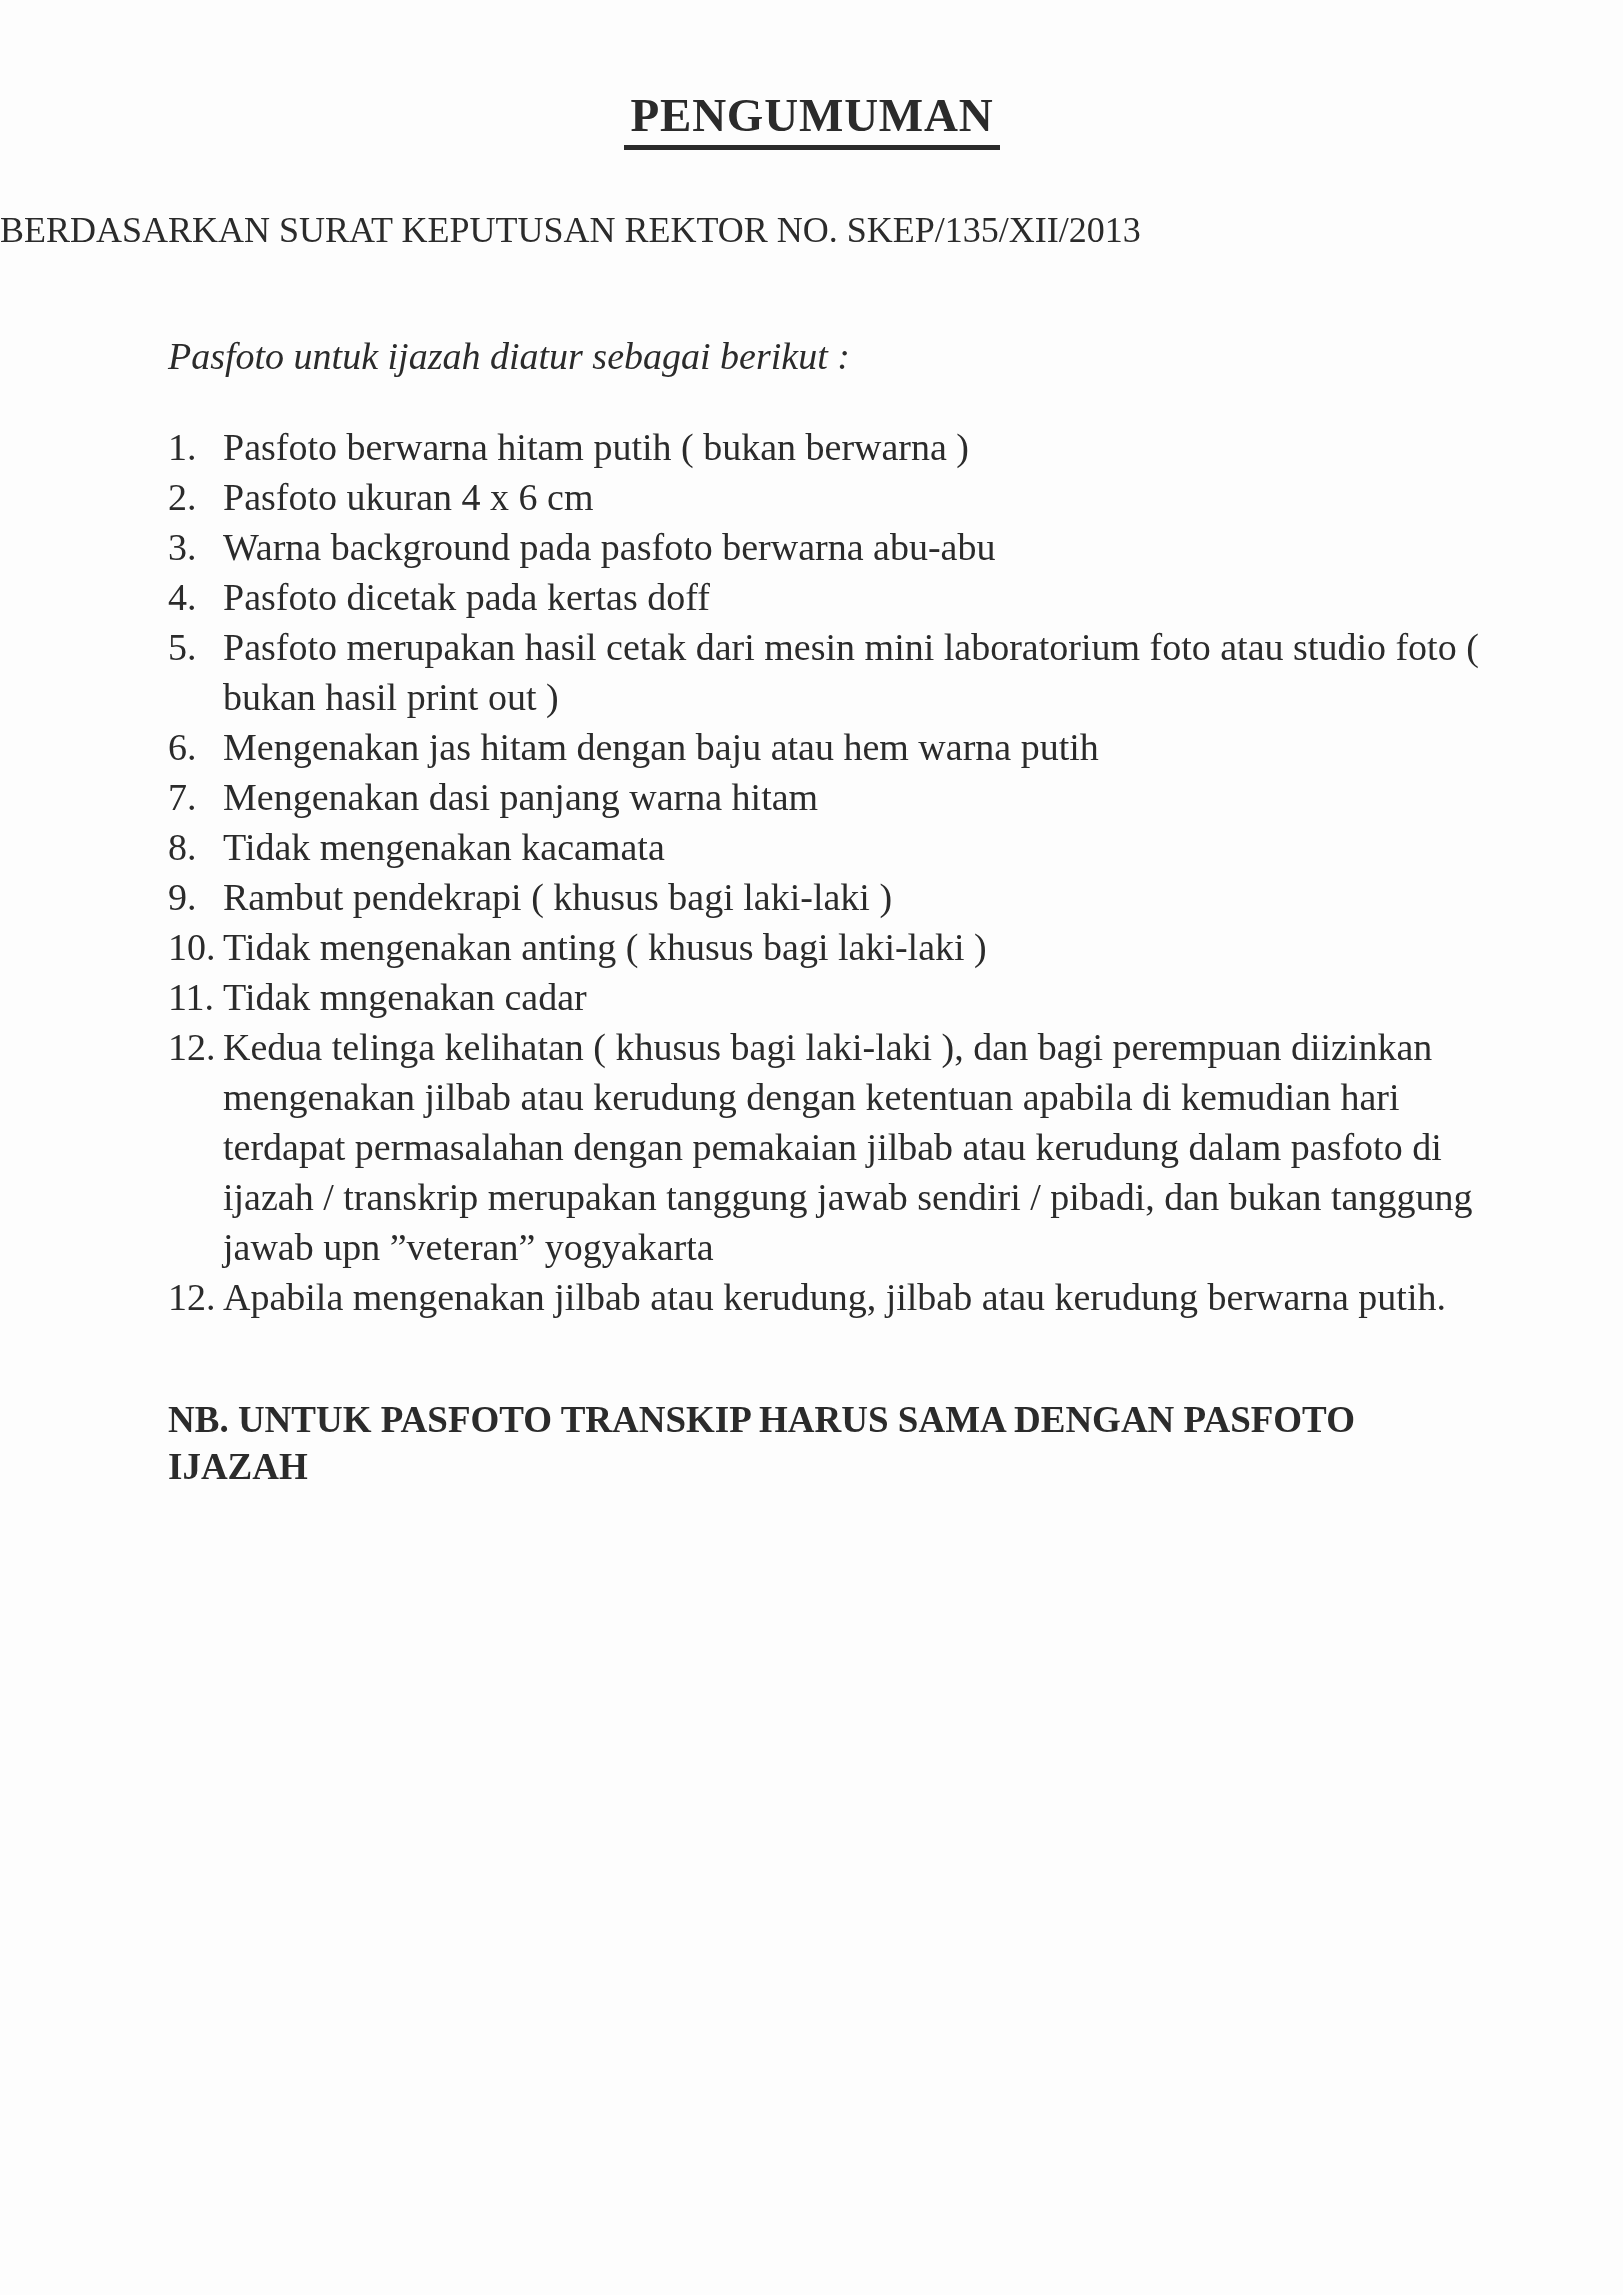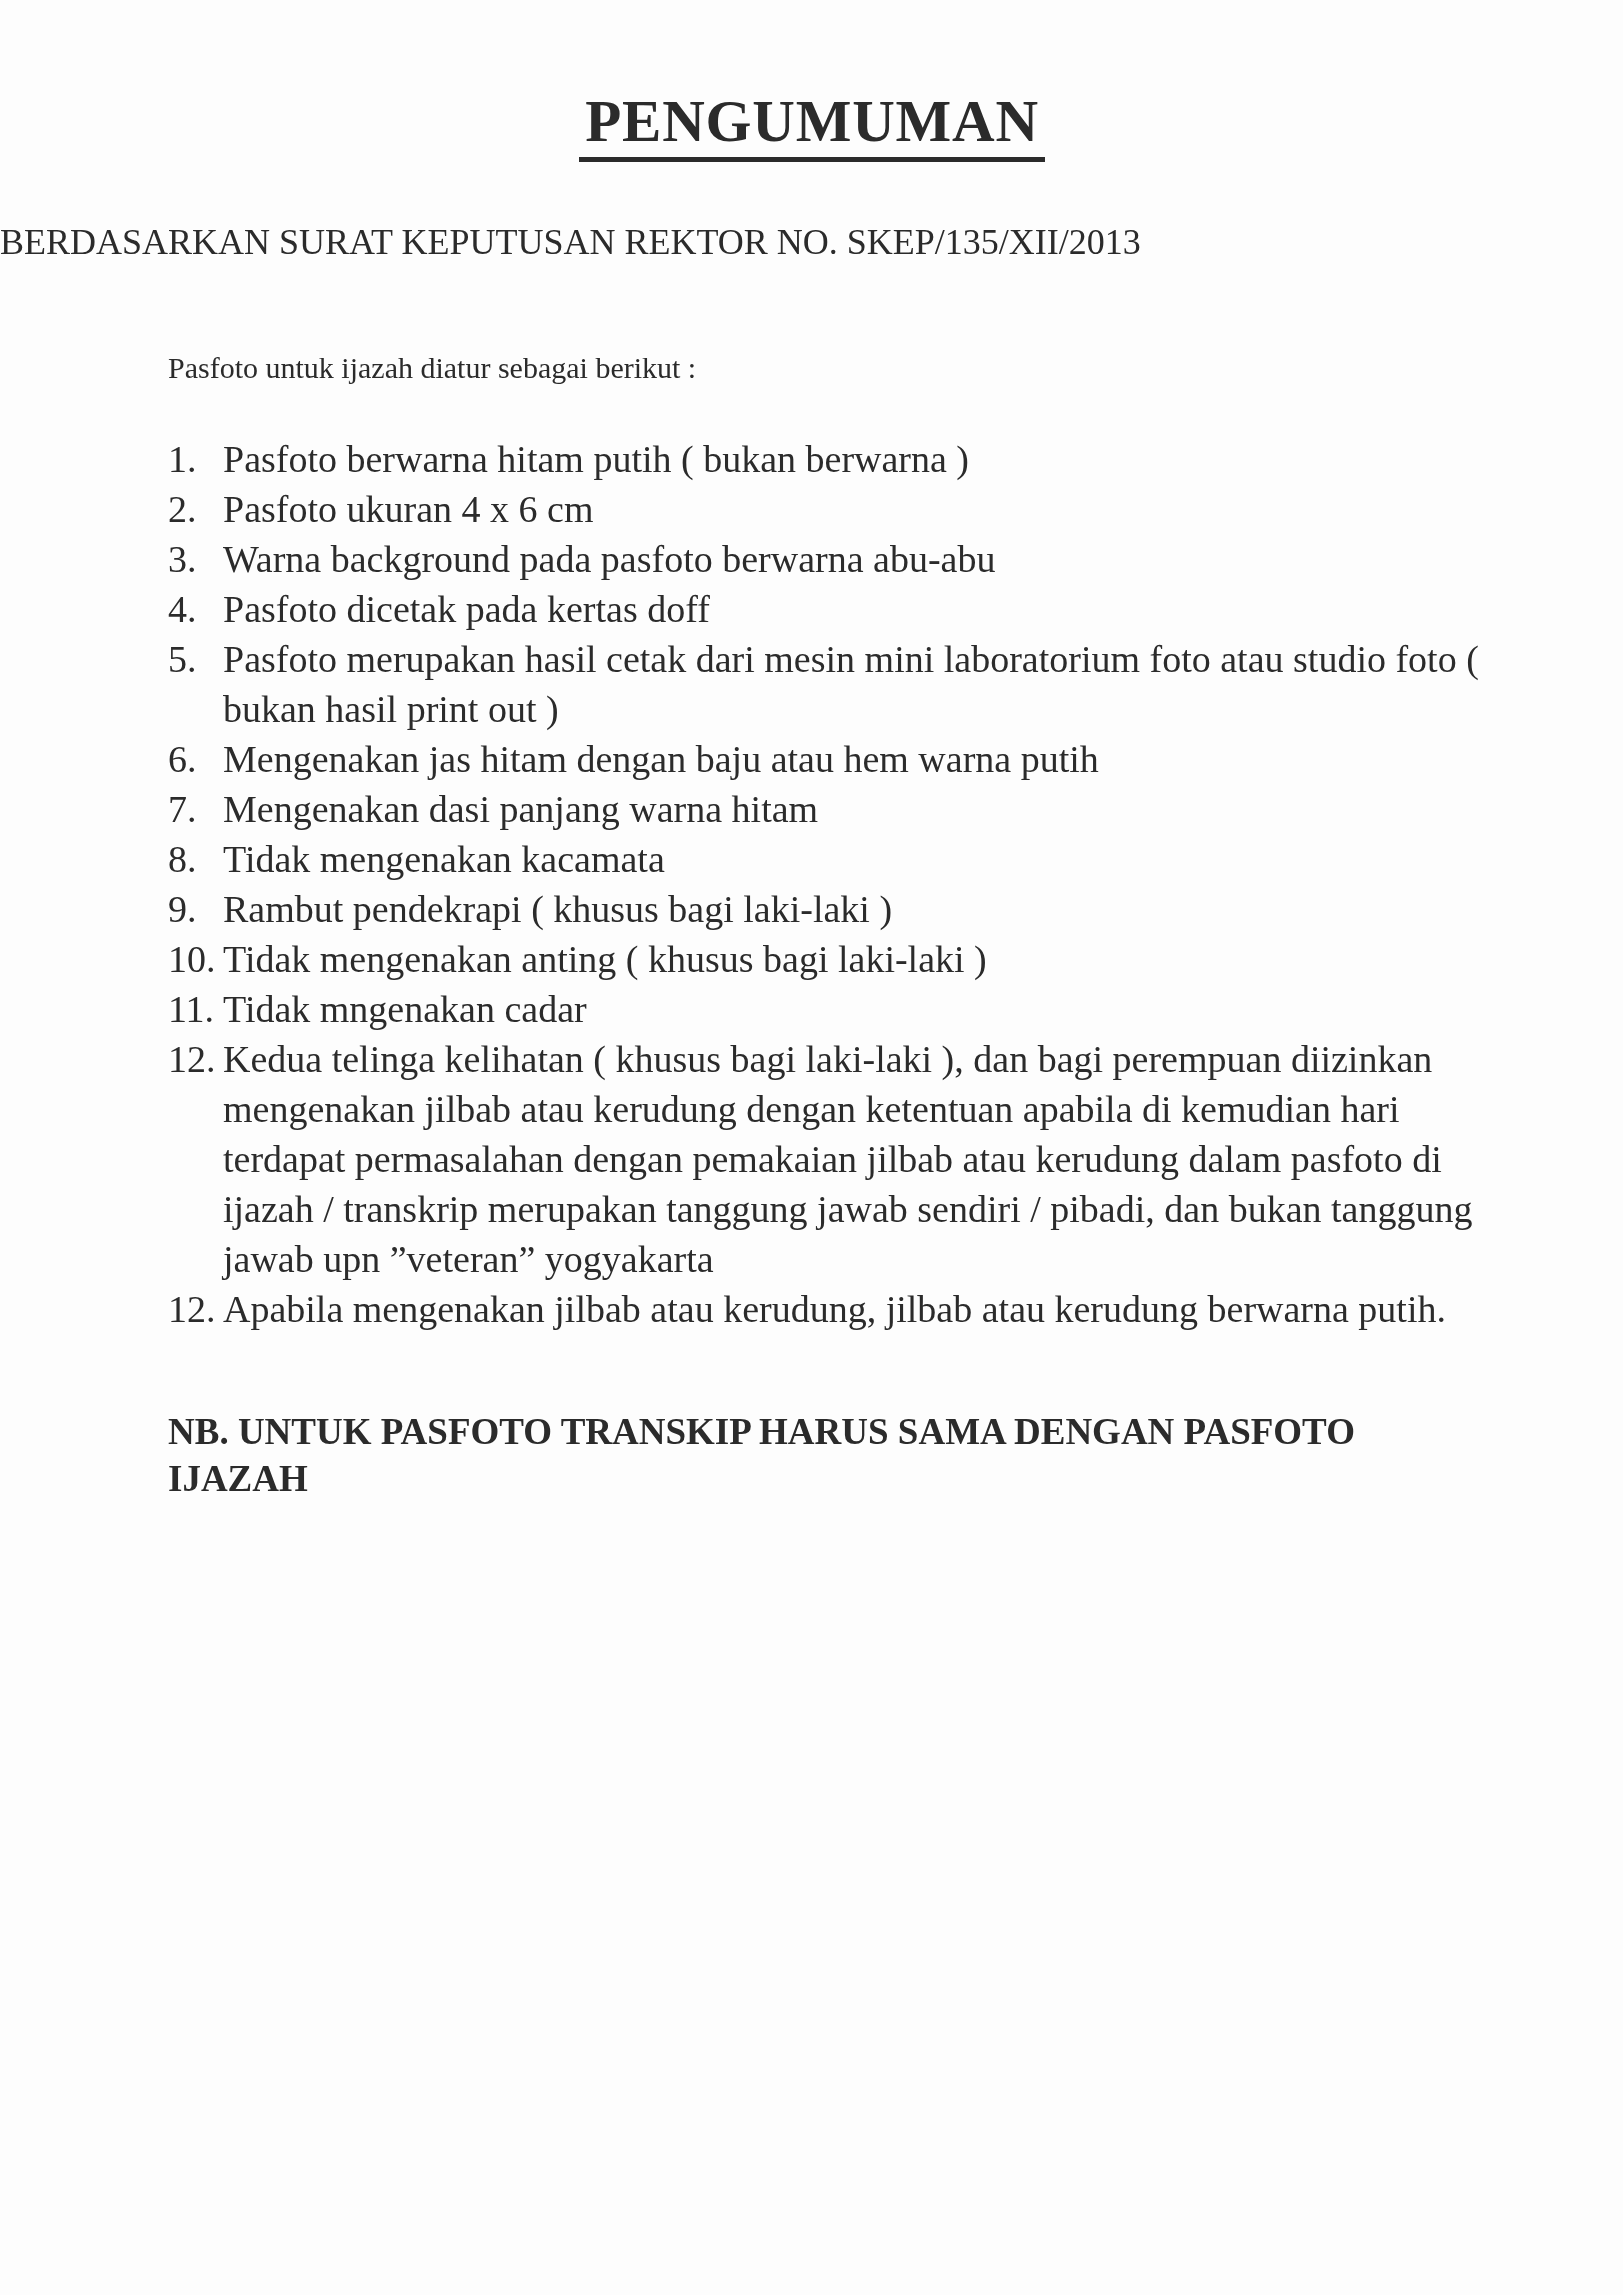--- a/index.html
+++ b/index.html
@@ -13,39 +13,40 @@
     height: 2295px;
     margin: 0 auto;
     background: #fdfdfd;
     color: #2b2b2b;
     font-family: "Liberation Serif", "DejaVu Serif", serif;
     overflow: hidden;
   }
   .title {
     margin-top: 92px;
     text-align: center;
-    font-size: 59px;
+    font-size: 47px;
     line-height: 1;
     letter-spacing: 0.8px;
   }
   .title .underlined {
     display: inline-block;
     padding: 0 6.3px 6.3px 6.3px;
     border-bottom: 5.5px solid #2b2b2b;
   }
   .subtitle {
     margin-top: 58px;
     text-align: left;
     font-size: 36px;
     line-height: 45px;
   }
   .intro {
     margin: 78px 31px 0 168px;
-    font-size: 30px;
+    font-size: 38px;
     line-height: 50px;
+    font-style: italic;
   }
   .list {
     list-style: none;
     margin: 41px 31px 0 168px;
     padding: 0;
     font-size: 38px;
     line-height: 50px;
   }
   .list li {
     display: flex;

